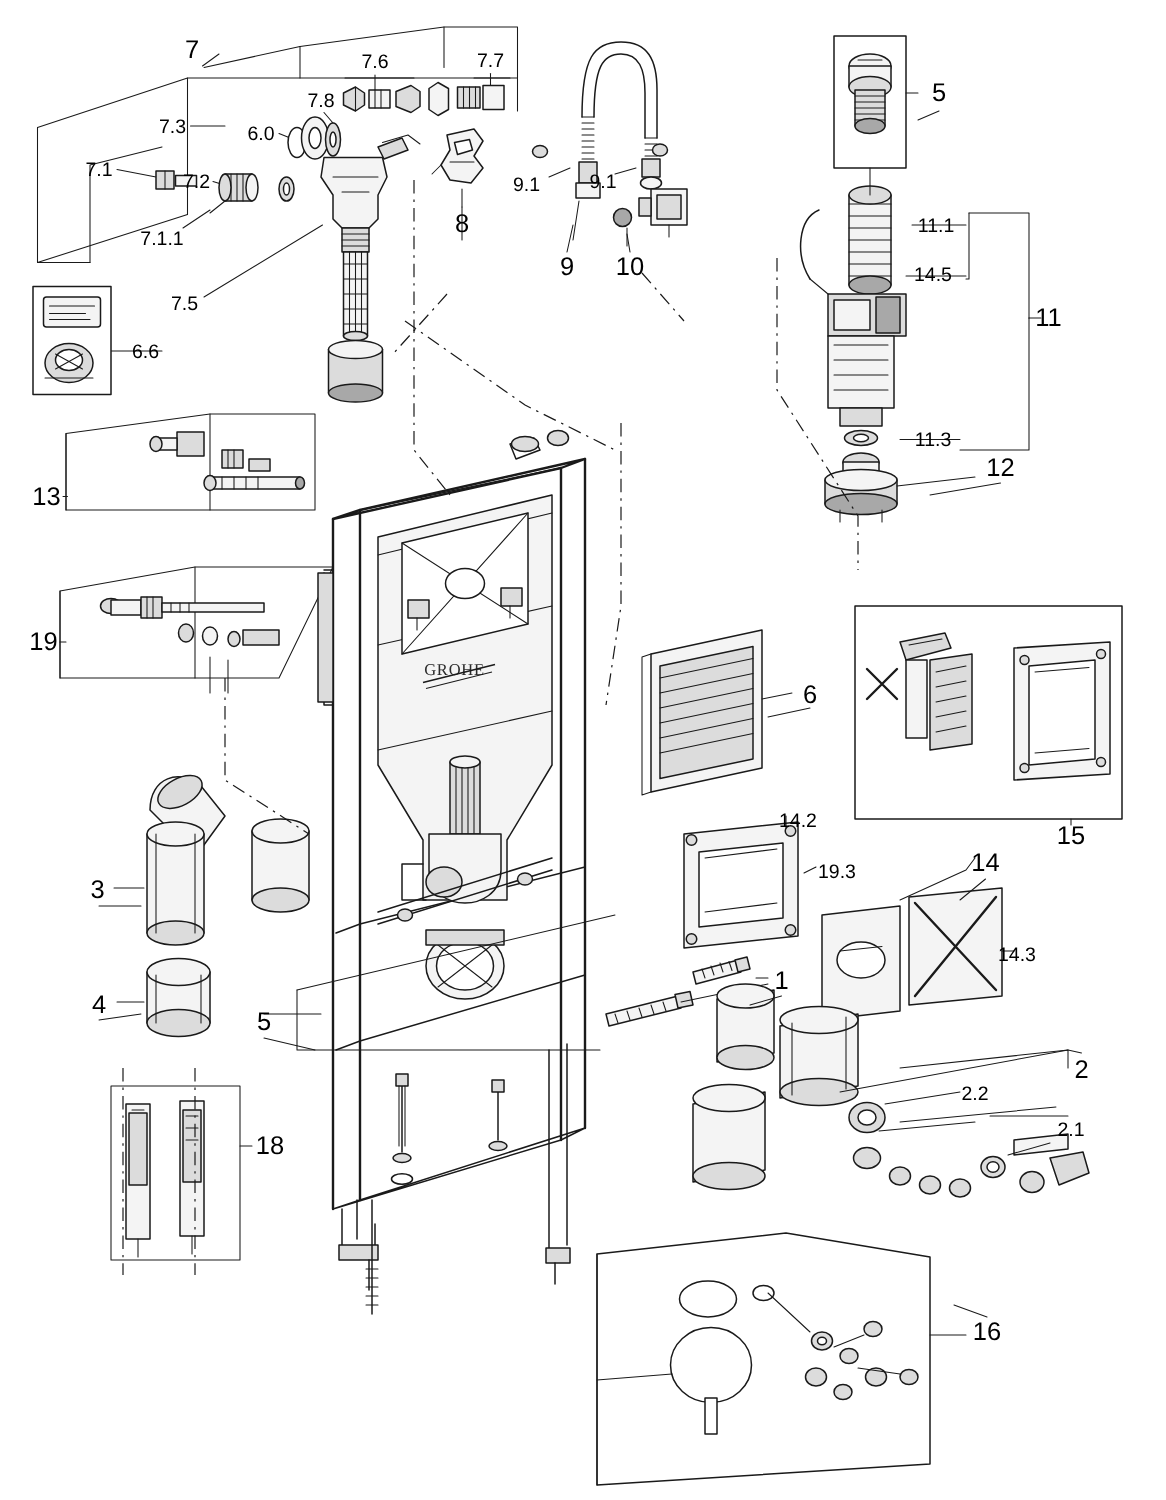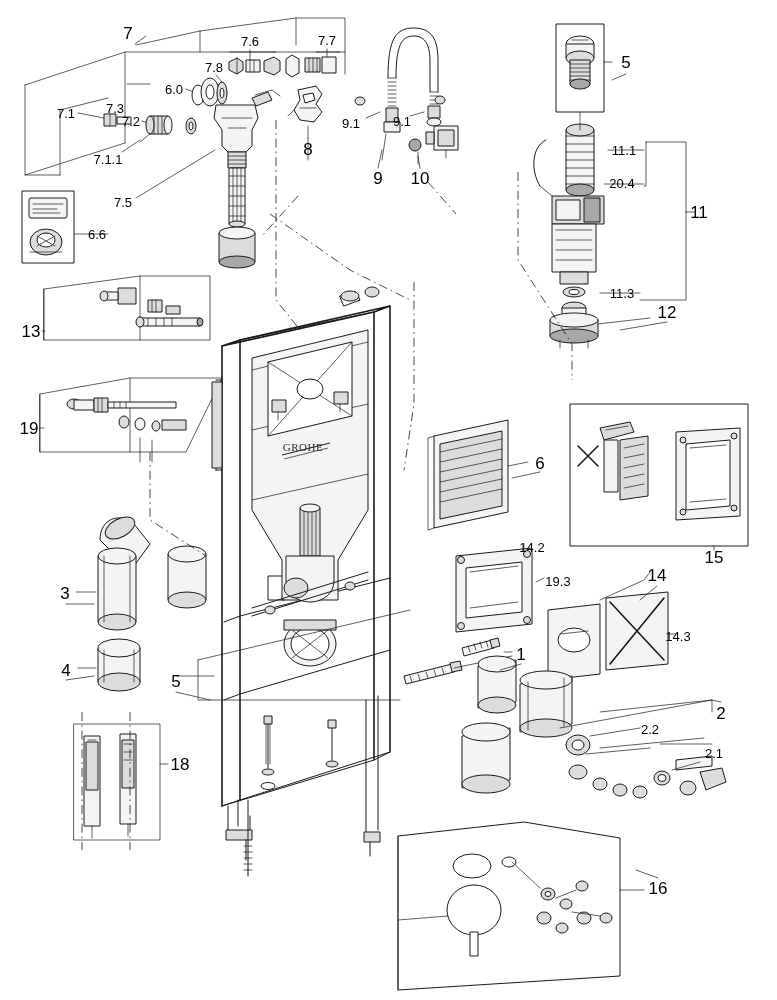--- a/index.html
+++ b/index.html
@@ -530,36 +530,36 @@
   <svg class="layer" viewBox="0 0 777 1000" style="pointer-events:none;">
     <path d="M282 455 L330 443" style="fill:none;stroke:#1a1a1a;stroke-width:1"></path>
     <path d="M284 459 L328 448" style="fill:none;stroke:#1a1a1a;stroke-width:0.7"></path>
   </svg>
 
   <div id="callout-layer">
       <div class="callout lg" style="left: 128px; top: 33px;">7</div>
       <div class="callout md" style="left: 250px; top: 41px;">7.6</div>
       <div class="callout md" style="left: 327px; top: 40px;">7.7</div>
       <div class="callout md" style="left: 214px; top: 67px;">7.8</div>
-      <div class="callout md" style="left: 115px; top: 84px; margin-top: 24px;">7.3</div>
+      <div class="callout md" style="left: 115px; top: 84px;">7.3</div>
       <div class="callout md" style="left: 174px; top: 89px;">6.0</div>
       <div class="callout md" style="left: 66px; top: 113px;">7.1</div>
       <div class="callout md" style="left: 131px; top: 121px;">7.2</div>
       <div class="callout md" style="left: 108px; top: 159px;">7.1.1</div>
       <div class="callout md" style="left: 123px; top: 202px;">7.5</div>
       <div class="callout md" style="left: 97px; top: 234px;">6.6</div>
       <div class="callout lg" style="left: 308px; top: 149px;">8</div>
       <div class="callout lg" style="left: 378px; top: 178px;">9</div>
       <div class="callout md" style="left: 351px; top: 123px;">9.1</div>
       <div class="callout md" style="left: 402px; top: 121px;">9.1</div>
       <div class="callout lg" style="left: 420px; top: 178px;">10</div>
       <div class="callout lg" style="left: 626px; top: 62px;">5</div>
       <div class="callout lg" style="left: 699px; top: 212px;">11</div>
       <div class="callout md" style="left: 624px; top: 150px;">11.1</div>
-      <div class="callout md" style="left: 622px; top: 183px;">20.4</div>
+      <div class="callout md" style="left: 622px; top: 183px;">14.5</div>
       <div class="callout md" style="left: 622px; top: 293px;">11.3</div>
       <div class="callout lg" style="left: 667px; top: 312px;">12</div>
       <div class="callout lg" style="left: 31px; top: 331px; text-align: center;">13</div>
       <div class="callout lg" style="left: 29px; top: 428px;">19</div>
       <div class="callout lg" style="left: 65px; top: 593px;">3</div>
       <div class="callout lg" style="left: 66px; top: 670px;">4</div>
       <div class="callout lg" style="left: 176px; top: 681px;">5</div>
       <div class="callout lg" style="left: 180px; top: 764px;">18</div>
       <div class="callout lg" style="left: 540px; top: 463px;">6</div>
       <div class="callout lg" style="left: 714px; top: 557px;">15</div>

